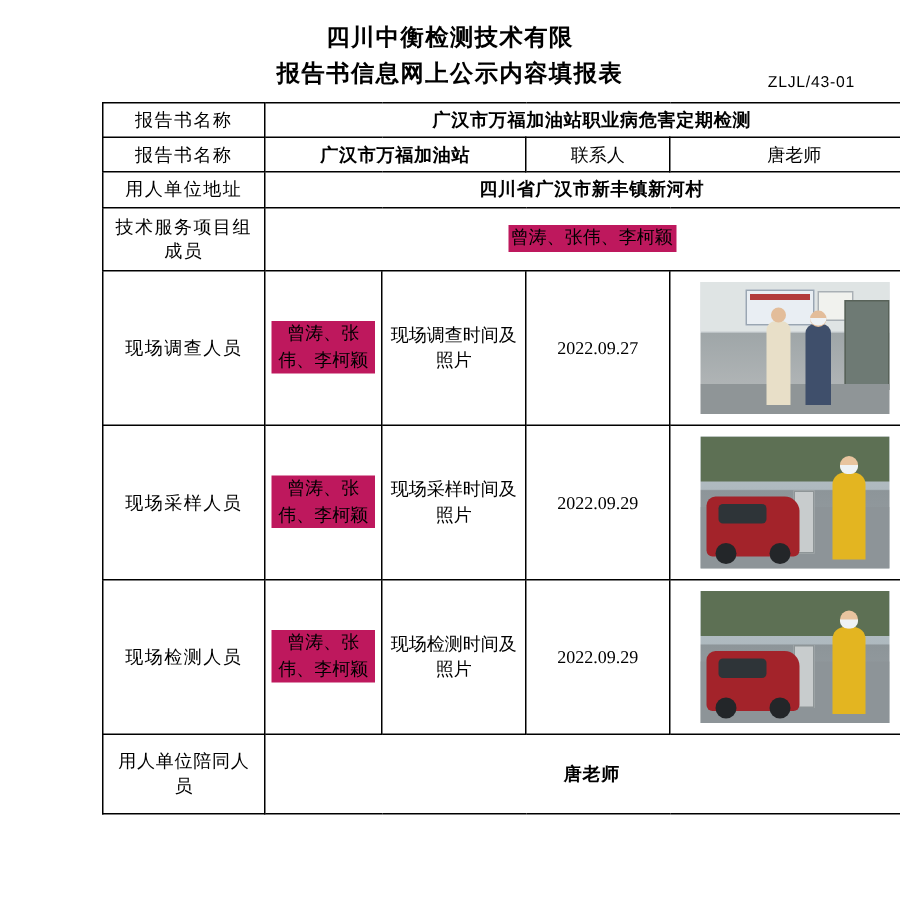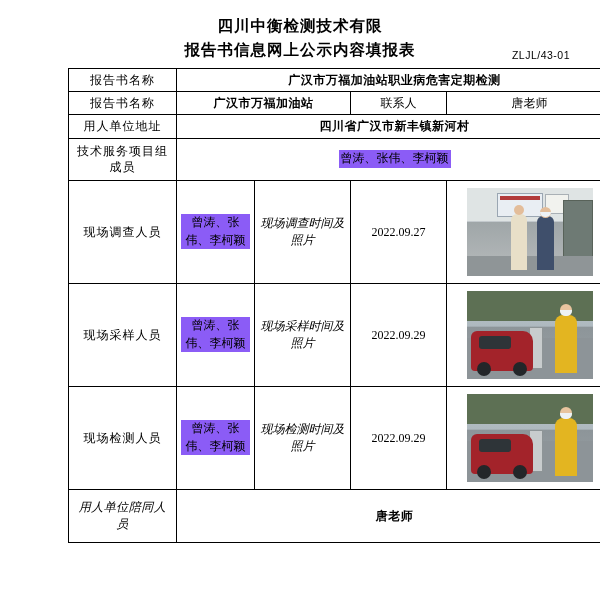--- a/index.html
+++ b/index.html
@@ -55,38 +55,36 @@
     vertical-align: middle;
     padding: 3px 4px;
     line-height: 1.35;
   }
   .lbl {
     width: 108px;
     letter-spacing: 1px;
   }
   .lbl2 {
     letter-spacing: 0.5px;
-    font-style: italic;
   }
   .val {
     letter-spacing: 0.5px;
     font-weight: bold;
   }
   .hl-block {
-    background: #8b5cf6;
+    background: #be185d;
     display: inline-block;
     padding: 0 2px;
     line-height: 1.45;
   }
   .cell-name {
     width: 78px;
   }
   .cell-when {
     width: 96px;
-    font-style: italic;
   }
   .cell-date {
     width: 96px;
   }
   .cell-photo {
     width: 138px;
     padding: 4px;
   }
   .row-tall td {
     height: 96px;

